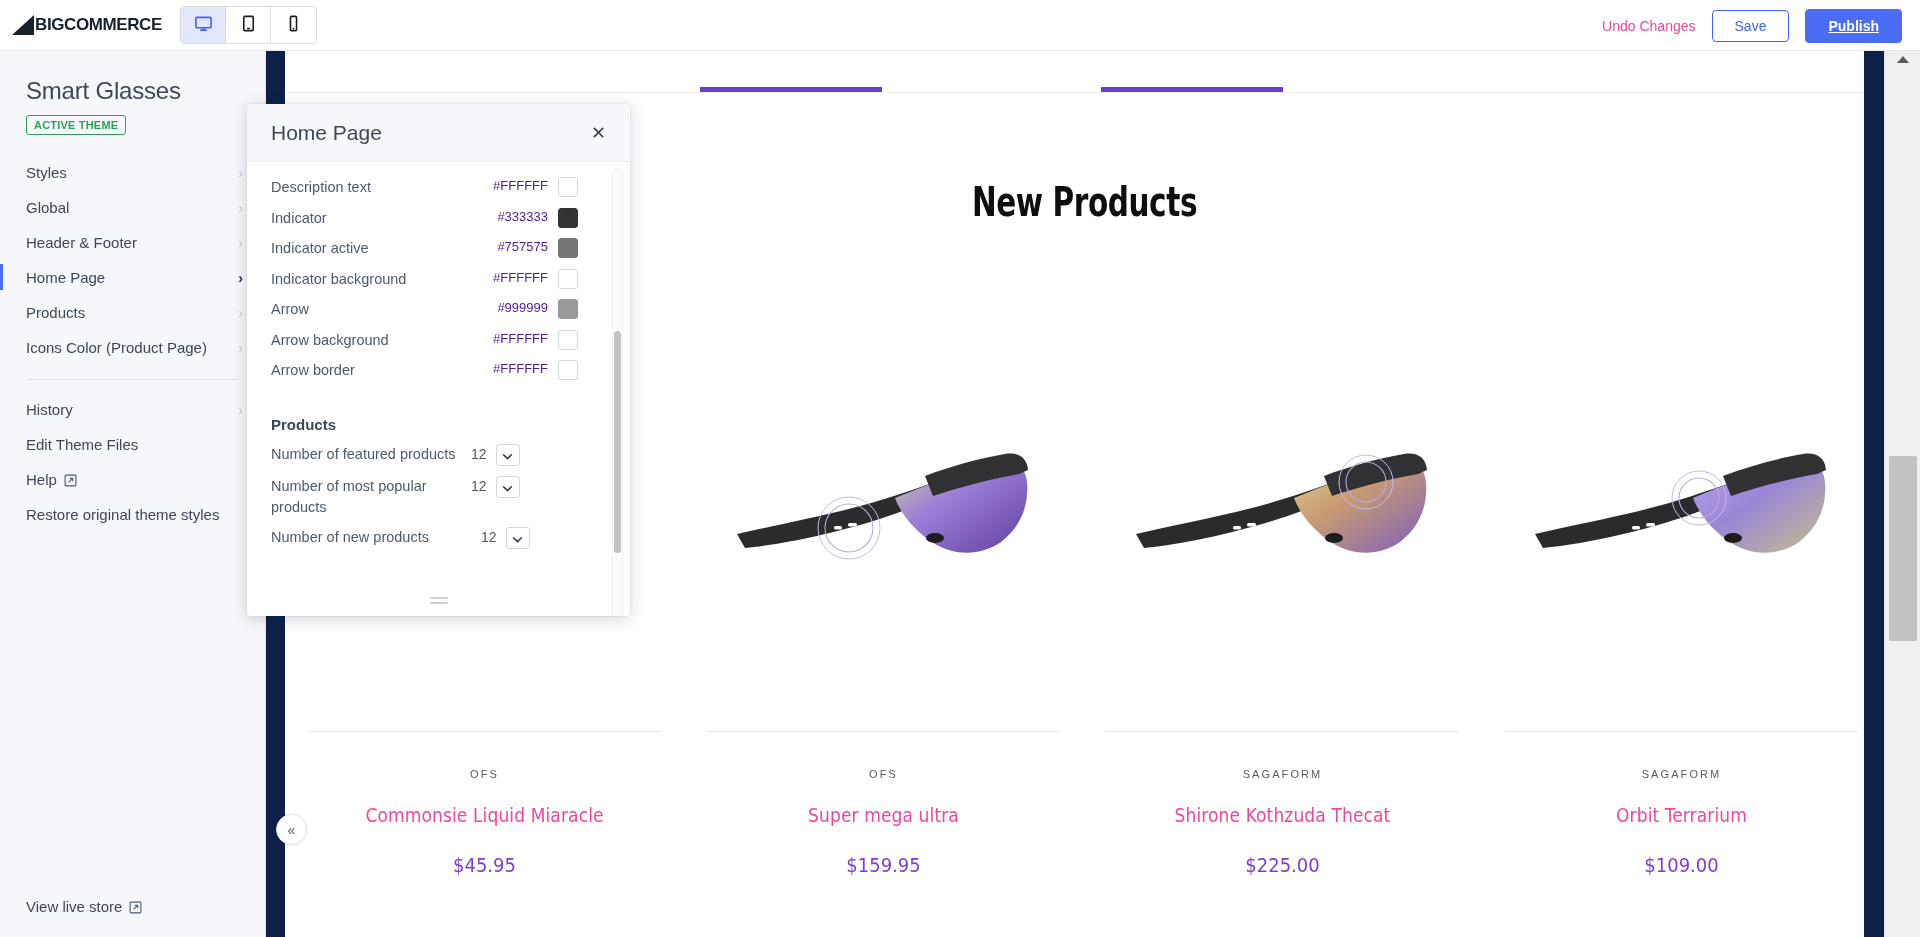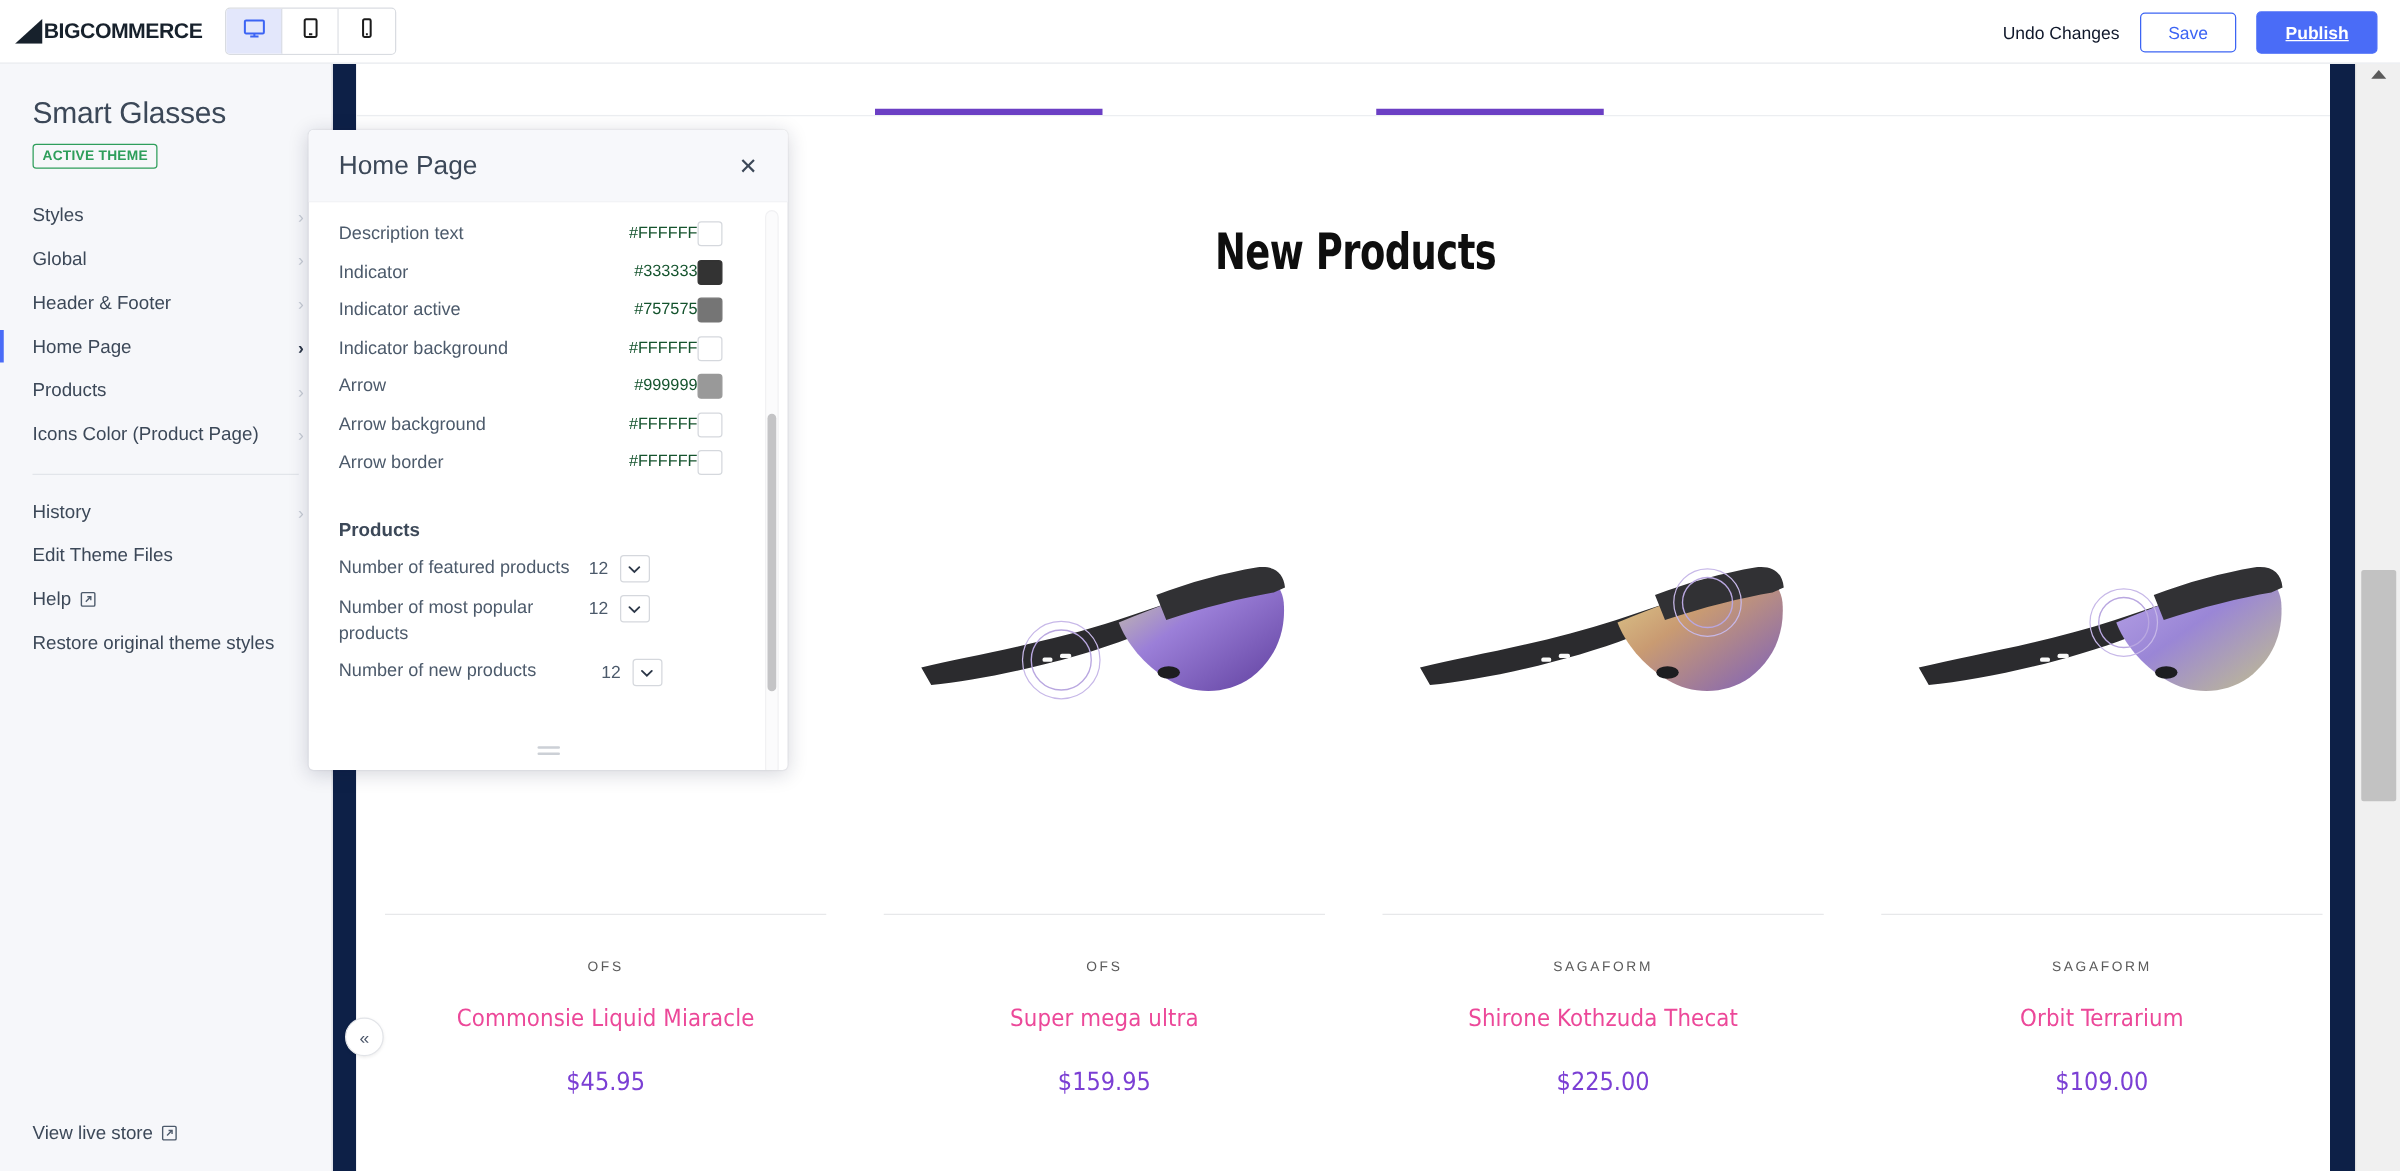--- a/index.html
+++ b/index.html
@@ -42,21 +42,21 @@
     background: #fff; cursor: pointer;
   }
   .dev-btn:last-child { border-right: none; }
   .dev-btn.active { background: #e3e7fb; }
 
   .top-actions {
     position: absolute; right: 18px; top: 0; height: 51px;
     display: flex; align-items: center; gap: 16px;
   }
   .undo-link {
-    font-size: 14px; color: #0f172a; cursor: pointer;
+    font-size: 14px; color: #ec4899; cursor: pointer;
   }
   .btn-save {
     font-size: 14px; color: #3c64f4;
     background: #fff; border: 1px solid #3c64f4;
     border-radius: 4px; padding: 7px 22px; cursor: pointer;
   }
   .btn-publish {
     font-size: 14px; color: #fff; font-weight: bold;
     background: #4a6cf7; border: 1px solid #4a6cf7;
     border-radius: 4px; padding: 8px 22px; cursor: pointer; text-decoration: underline;
@@ -248,22 +248,22 @@
   .row {
     display: flex; align-items: flex-start;
     padding: 5px 52px 5px 24px;
     min-height: 26px;
   }
   .row-label {
     flex: 1; font-size: 14.5px; color: #4c5a6b;
     line-height: 1.42;
   }
   .row-val {
-    font-size: 13px; color: #14532d;
-    white-space: nowrap;
+    font-size: 13px; color: #4c1d95;
+    margin-right: 10px; white-space: nowrap;
     padding-top: 1px;
   }
   .swatch {
     width: 20px; height: 20px; border-radius: 3px;
     border: 1px solid #d5d8dd; flex: none;
   }
   .sec-head {
     font-size: 15px; font-weight: bold; color: #3c4858;
     padding: 30px 24px 6px 24px;
   }

